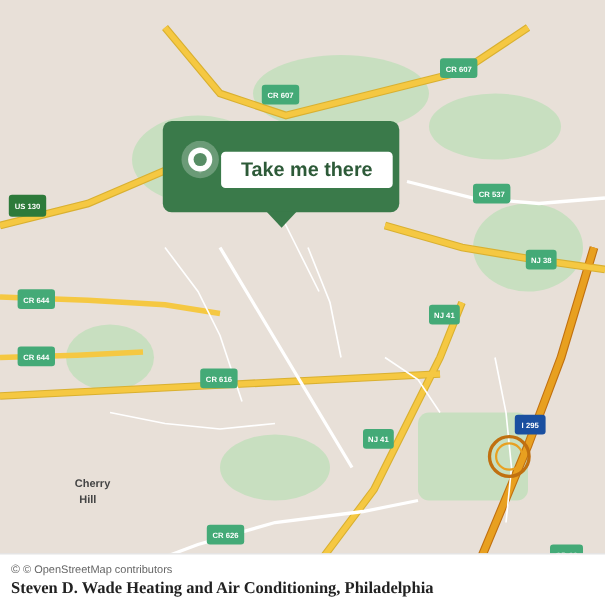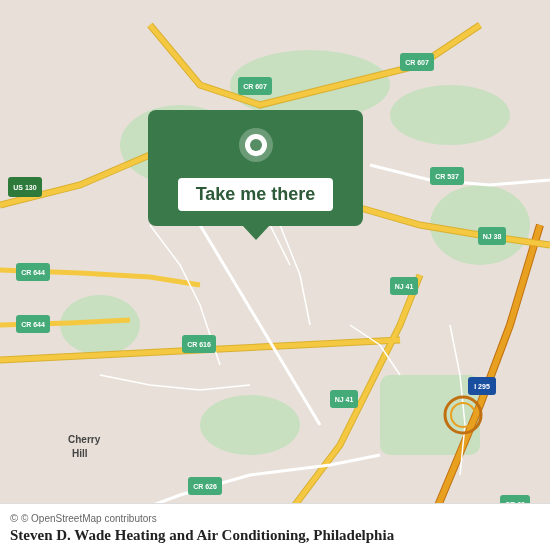--- a/index.html
+++ b/index.html
@@ -38,21 +38,21 @@
     
     #tooltip {
       position: absolute;
       top: 110px;
       left: 148px;
       width: 215px;
       background: #3a7a4a;
       border-radius: 8px;
       padding: 20px 15px 15px 15px;
       display: flex;
-      flex-direction: column;
+      flex-direction: row;
       align-items: center;
       z-index: 10;
     }
 
     #tooltip::after {
       content: '';
       position: absolute;
       bottom: -14px;
       left: 50%;
       transform: translateX(-50%);

